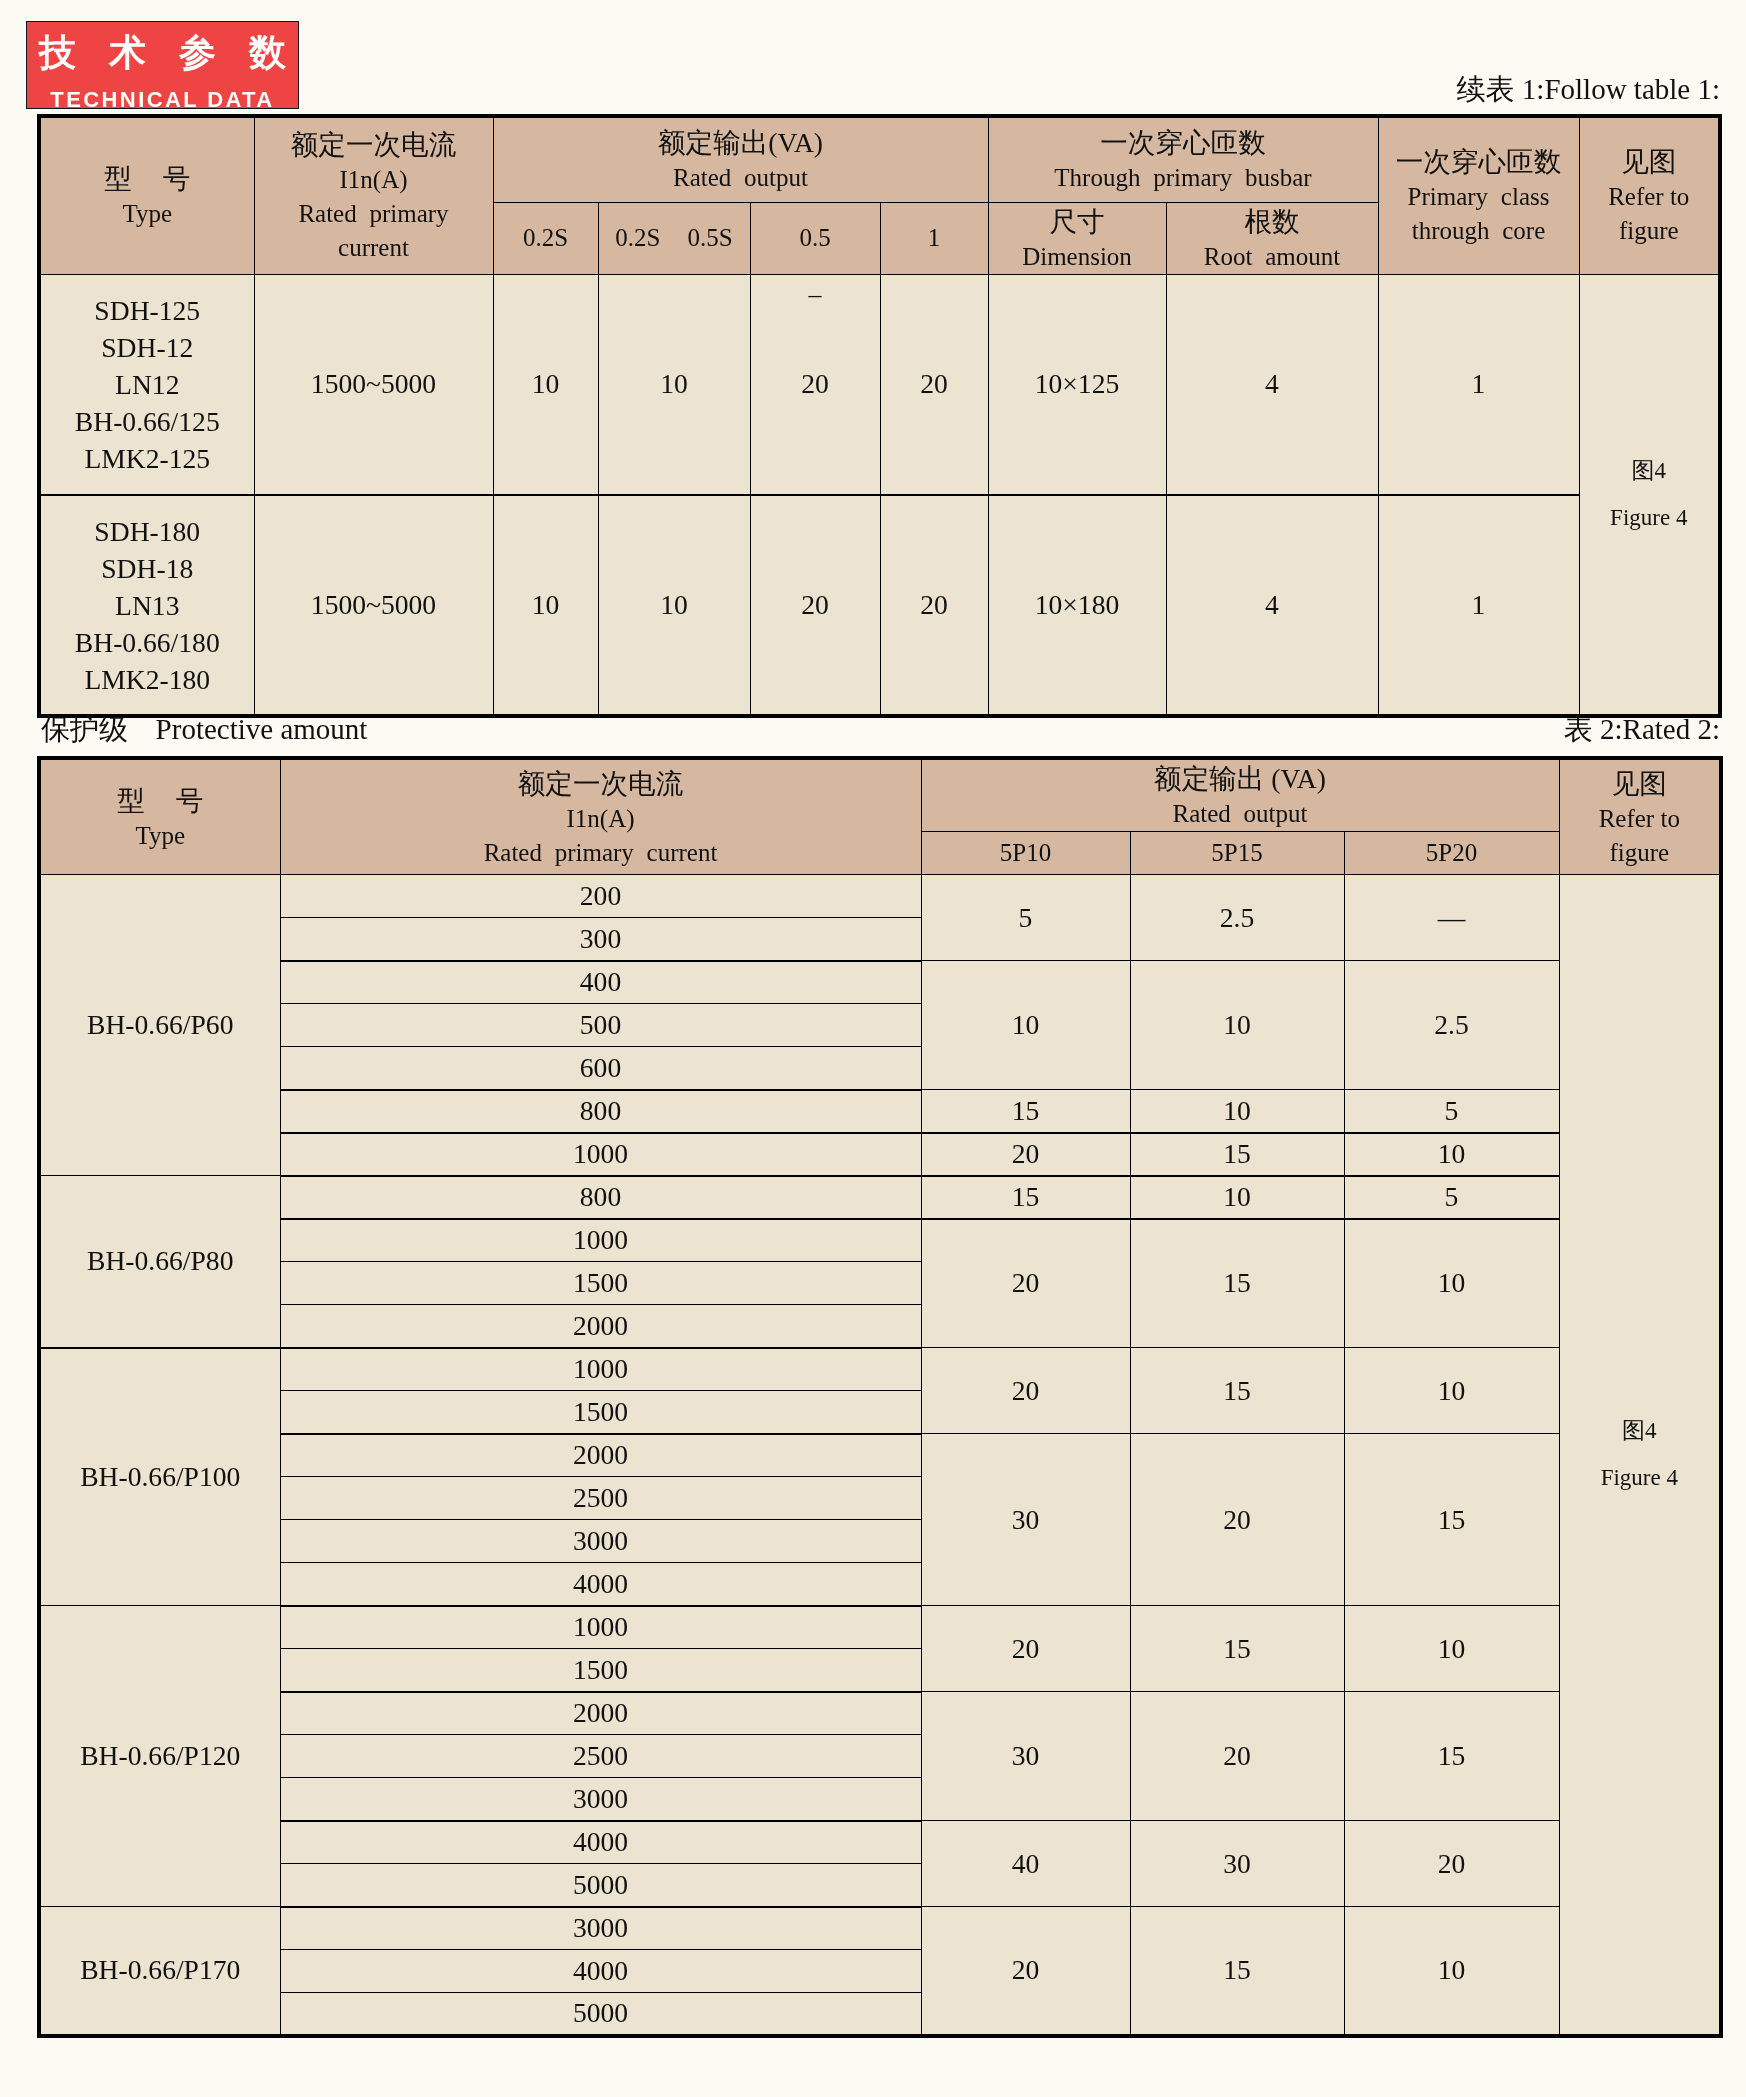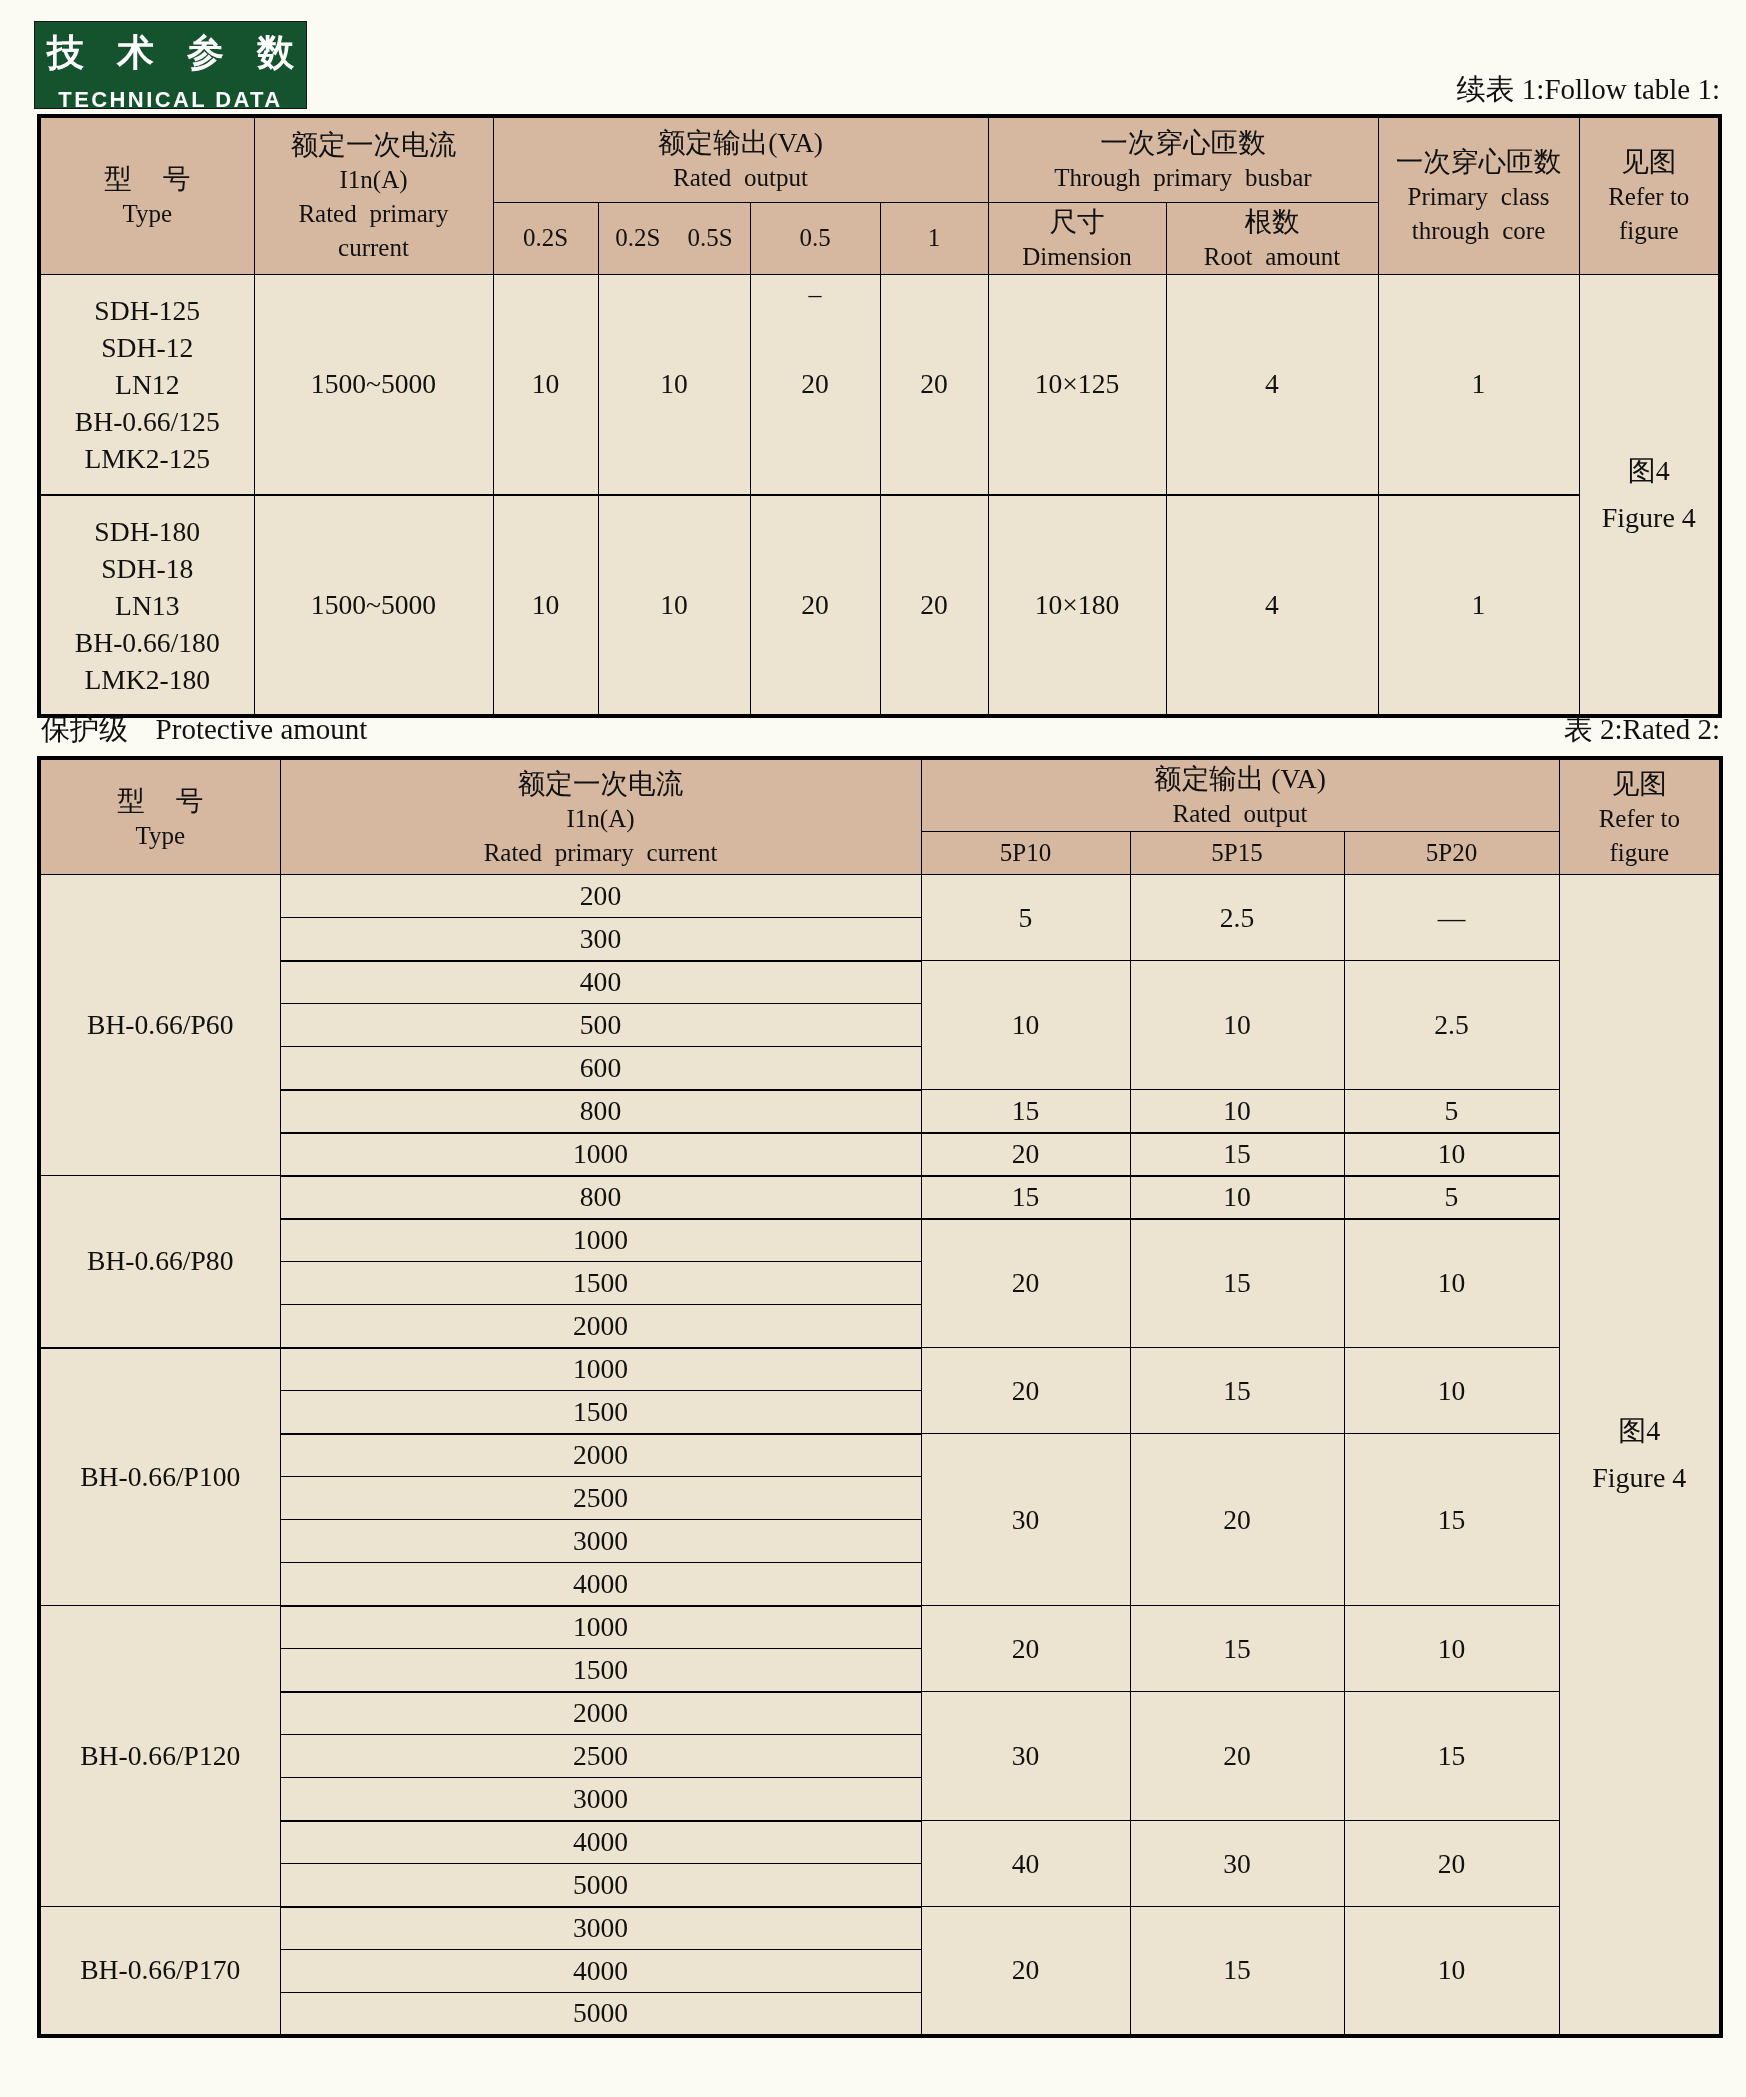--- a/index.html
+++ b/index.html
@@ -7,22 +7,22 @@
     width:1746px; height:2097px;
     background:#fbfaf3;
     position:relative;
     font-family:"Liberation Serif","DejaVu Serif",serif;
     color:#111;
   }
   .page { position:absolute; inset:0; }
 
   
   .logo {
-    position:absolute; left:34px; top:21px; width:271px; height:86px;
-    background:#14532d; border:1.6px solid #15151a;
+    position:absolute; left:26px; top:21px; width:271px; height:86px;
+    background:#ef4444; border:1.6px solid #15151a;
     text-align:center; color:#ffffff;
     font-family:"Liberation Sans","DejaVu Sans",sans-serif;
   }
   .logo-cn { margin-top:9.7px; font-size:37px; font-weight:bold; letter-spacing:11.4px; text-indent:11.4px; line-height:41px; }
   .logo-en { font-size:22px; font-weight:bold; letter-spacing:2.4px; margin-top:14px; }
 
   
   .cap { position:absolute; font-size:29px; white-space:nowrap; }
   .cap-t1  { top:70px;  right:26px; }
   .lbl-prot{ top:710px; left:41px;  }
@@ -46,21 +46,21 @@
   .t2-hr1 { height:92px; }
   .t2-hr2 { height:68px;  }
   .t2 tbody tr { height:43px; }
   tr.grp-end td { border-bottom-width:2.4px; }
   tr.sec-end, tr.sec-end td { border-bottom-width:2.4px; }
 
   .cn  { font-size:27.6px; line-height:37px; }
   .en  { font-size:25px; line-height:34px; }
   .num { font-size:27.6px; }
   .types div { font-size:27.6px; line-height:37px; }
-  .figcell div { font-size:28px; line-height:47px; }
+  .figcell div { font-size:23px; line-height:47px; }
 
   .wsp  { word-spacing:24px; }  
   .wsp2 { word-spacing:6.5px;  }  
   .wsp3 { word-spacing:21px; }  
 
   .cell-rel { position:relative; }
   .dash-top { position:absolute; top:6.5px; left:0; width:100%; font-size:26px; line-height:27.6px; }
 </style>
 </head>
 <body>

